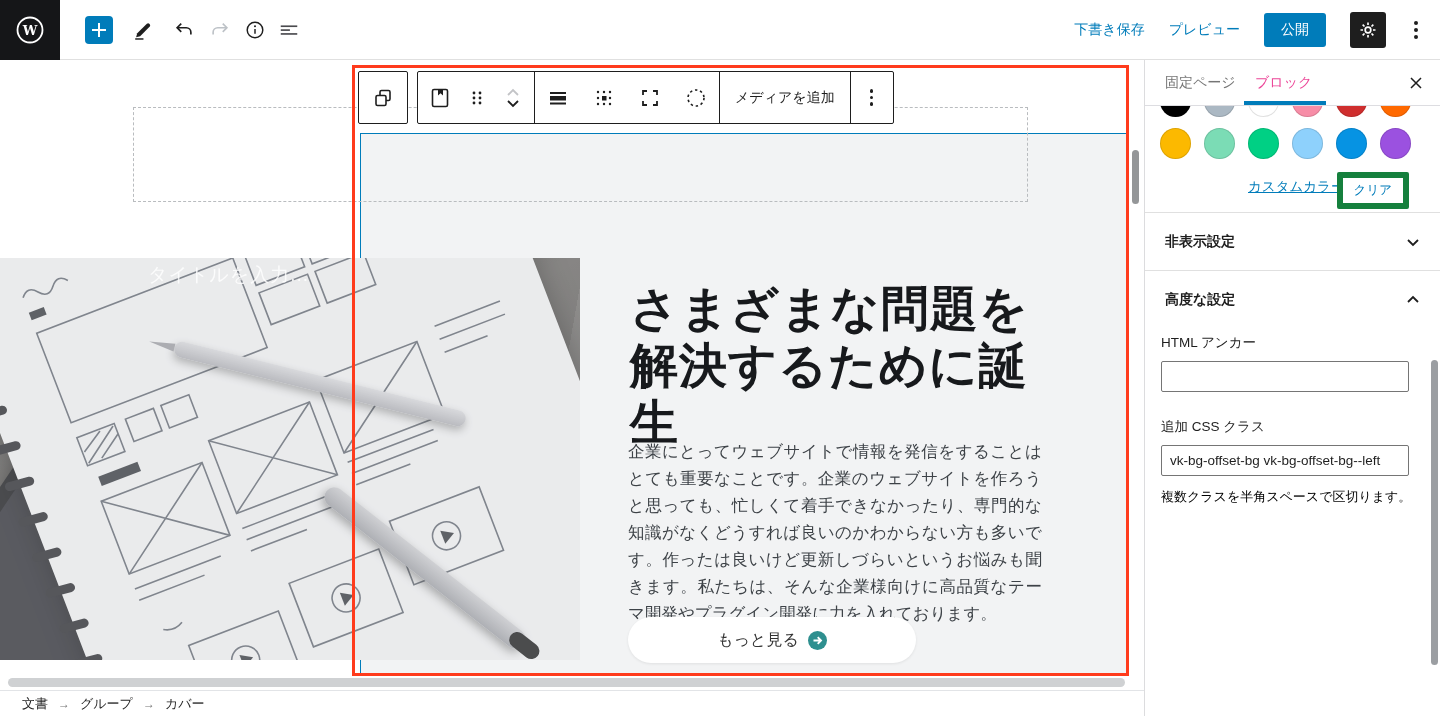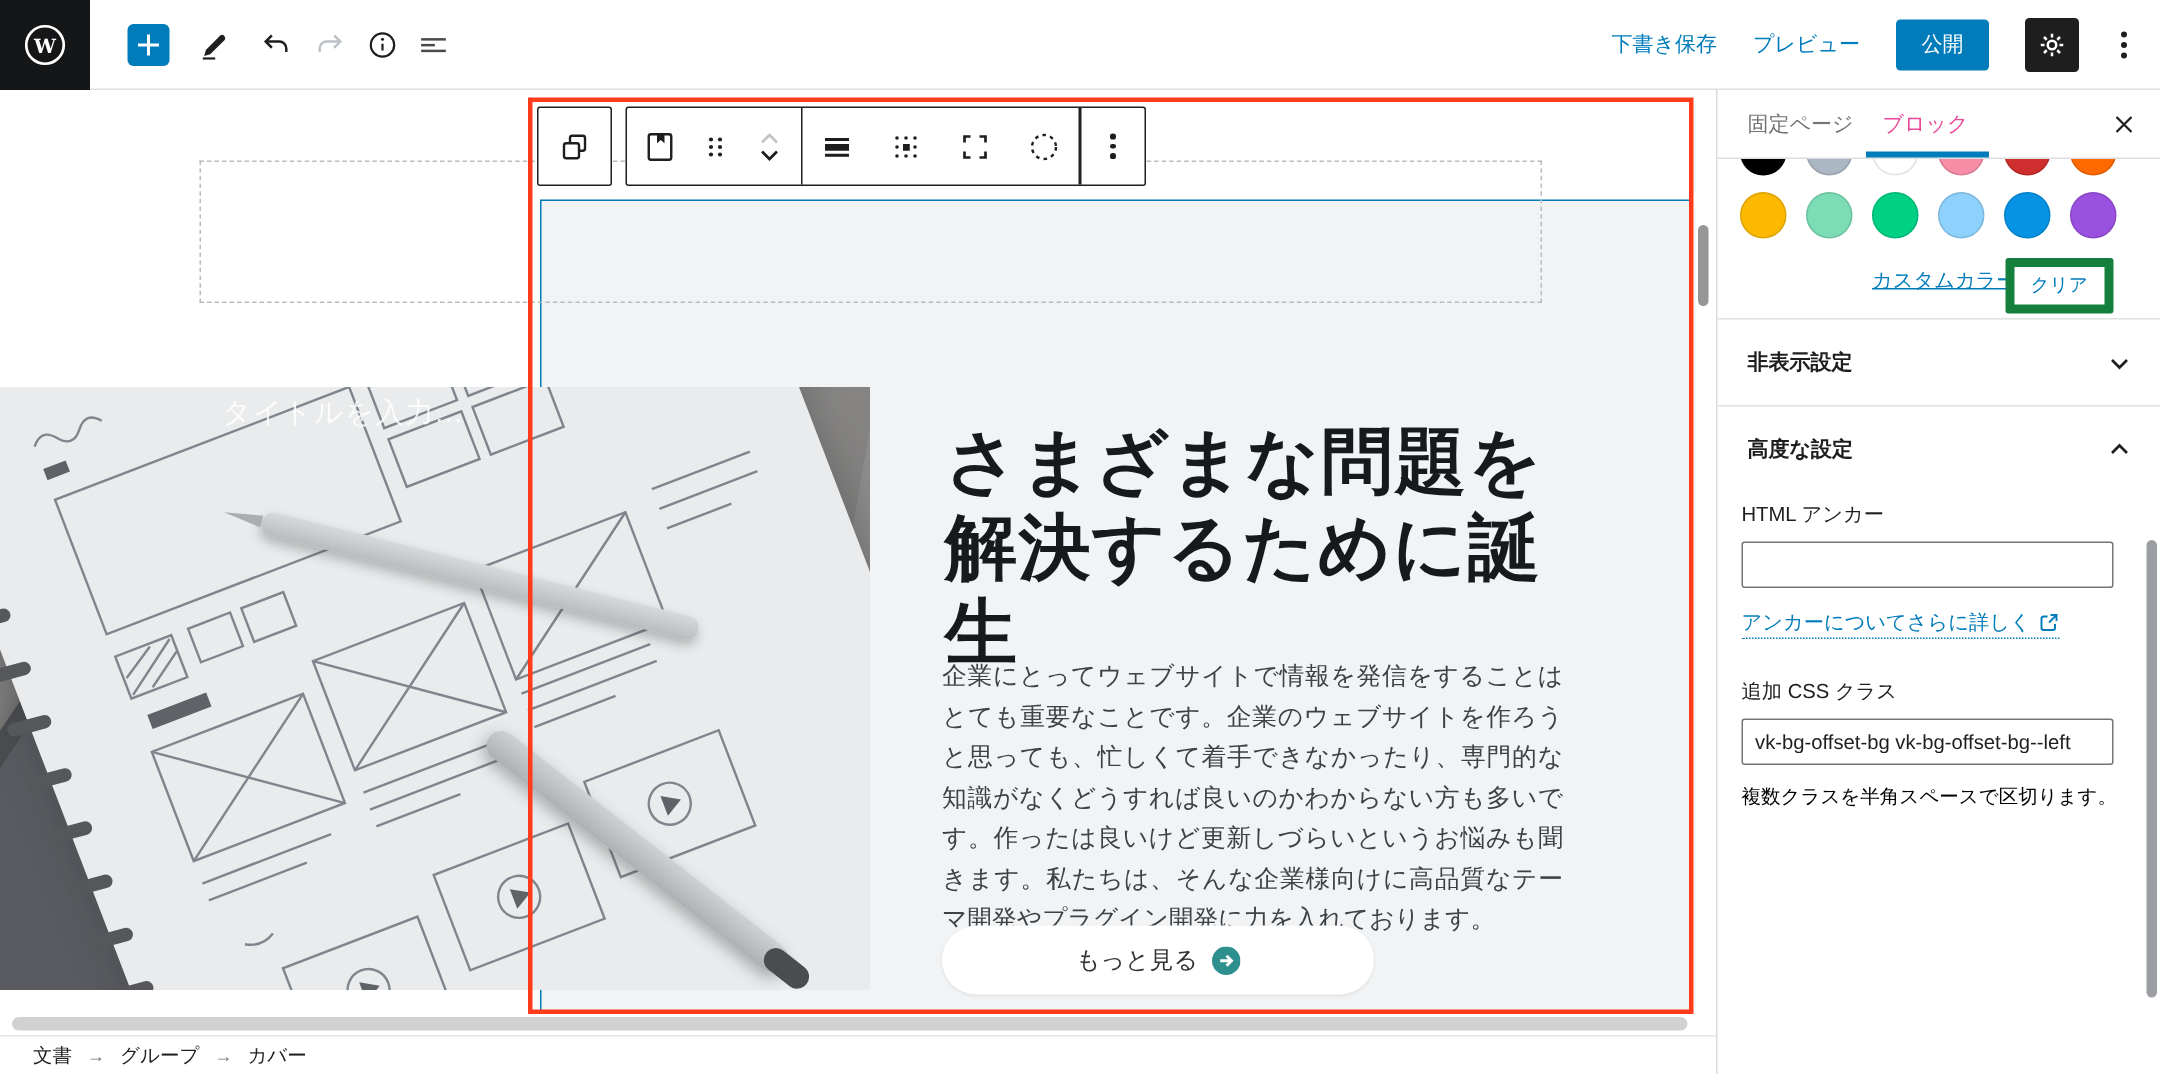--- a/index.html
+++ b/index.html
@@ -270,20 +270,21 @@
         <svg width="24" height="24" viewBox="0 0 24 24" fill="none" stroke="#1e1e1e" stroke-width="1.8">
           <path d="M5 9 v-4 h4 M15 5 h4 v4 M19 15 v4 h-4 M9 19 h-4 v-4"></path>
         </svg>
       </div>
       <div class="bt-btn w46">
         <svg width="24" height="24" viewBox="0 0 24 24" fill="none" stroke="#1e1e1e" stroke-width="1.6">
           <circle cx="12" cy="12" r="8" stroke-dasharray="2.4 2.8"></circle>
         </svg>
       </div>
       <div class="bt-sep"></div>
+      <div class="bt-media">メディアを追加</div>
       <div class="bt-sep"></div>
       <div class="bt-kebab">
           <i></i>
           <i></i>
           <i></i>
         </div>
     </div>
 
     <div class="v-scroll-canvas"></div>
     <div class="h-scroll"></div>
@@ -393,27 +394,20 @@
     <div class="sb-accordion">
       <span>高度な設定</span>
       <svg width="18" height="18" viewBox="0 0 18 18" fill="none" stroke="#1e1e1e" stroke-width="1.8">
           <path d="M4 11 l5 -5 5 5"></path>
         </svg>
     </div>
 
     <div class="sb-panel">
       <div class="sb-label">HTML アンカー</div>
       <input class="sb-input" type="text" style="">
-      <span class="anchor-link">
-        <span>アンカーについてさらに詳しく</span>
-        <svg width="14" height="14" viewBox="0 0 14 14" fill="none" stroke="#007cba" stroke-width="1.3">
-          <path d="M6 3 H3.5 A1.5 1.5 0 0 0 2 4.5 v6 A1.5 1.5 0 0 0 3.5 12 h6 A1.5 1.5 0 0 0 11 10.5 V8"></path>
-          <path d="M8 2 h4 v4 M12 2 L7 7"></path>
-        </svg>
-      </span>
       <div class="css-section">
         <div class="sb-label">追加 CSS クラス</div>
         <input class="sb-input" type="text" value="vk-bg-offset-bg vk-bg-offset-bg--left" style="">
         <div class="sb-help">複数クラスを半角スペースで区切ります。</div>
       </div>
     </div>
 
     <div class="v-scroll-sb"></div>
   </div>
 

